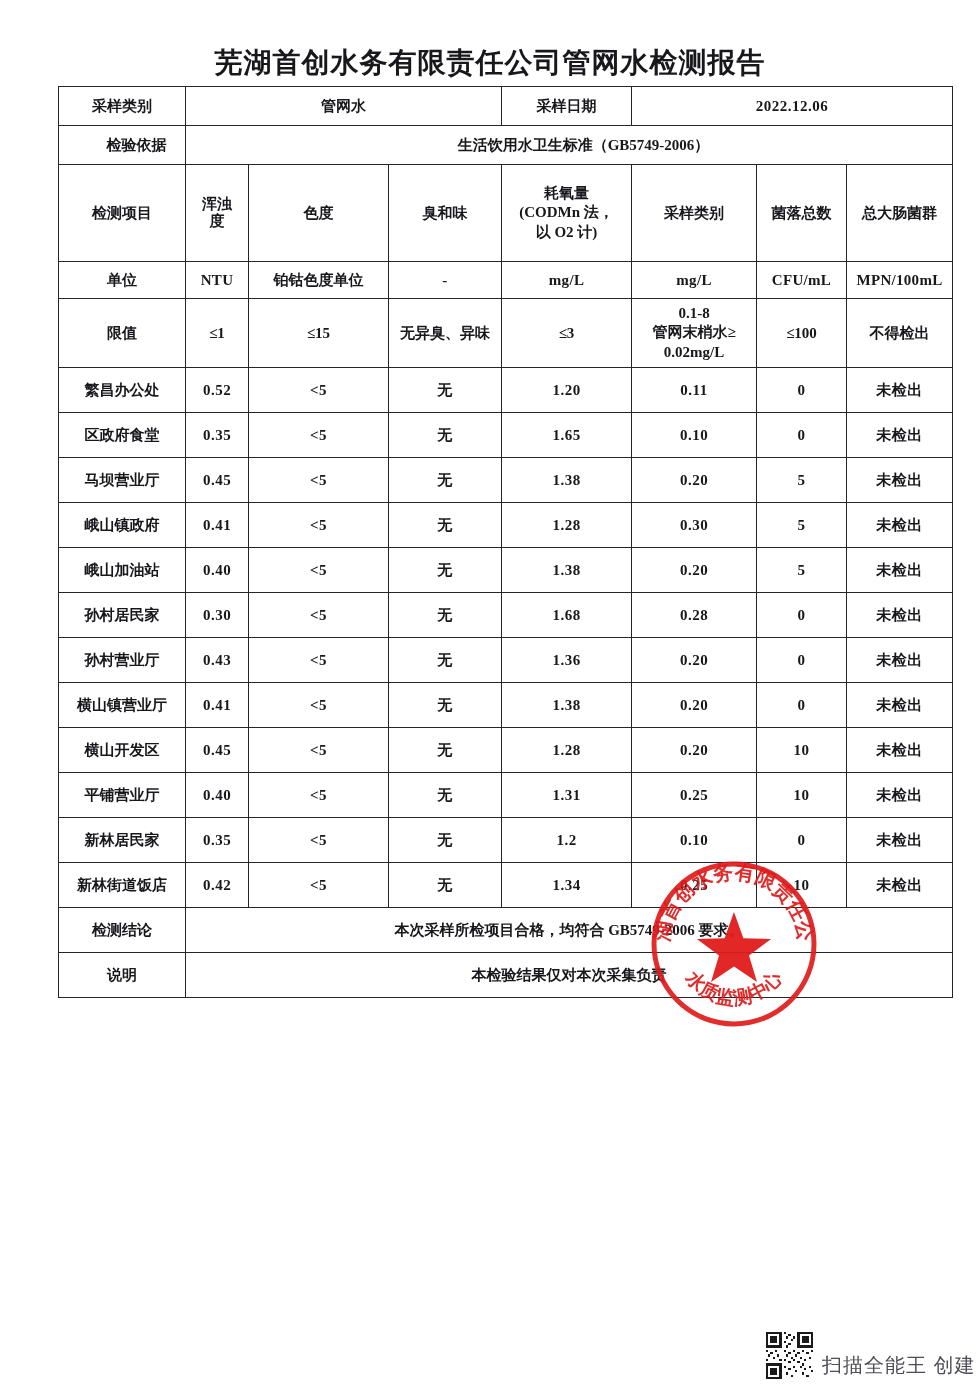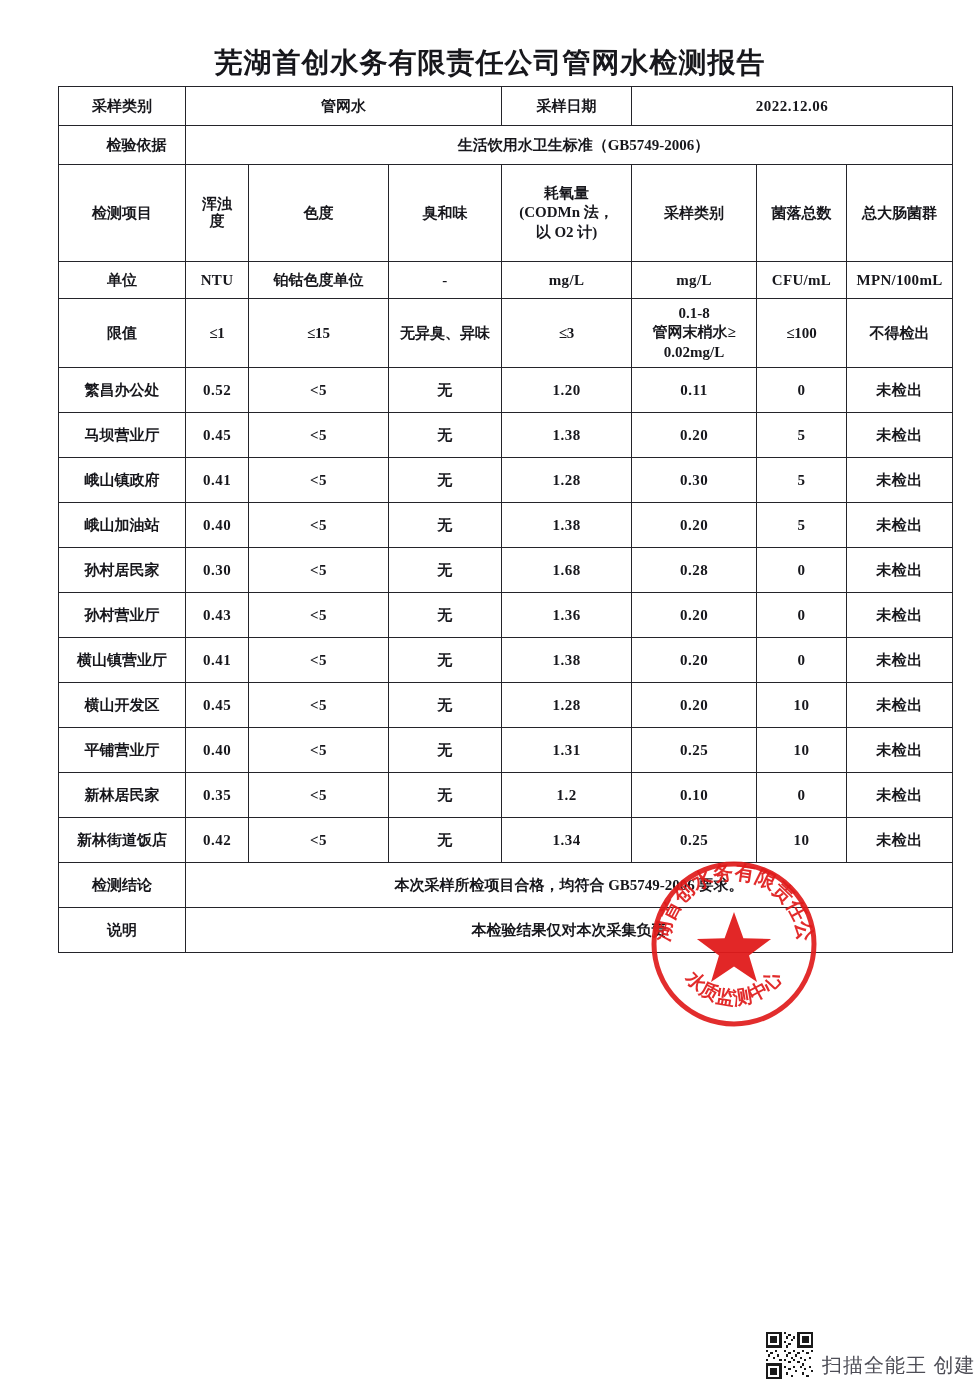--- a/index.html
+++ b/index.html
@@ -205,20 +205,30 @@
         </tr>
       </tbody>
       <tbody id="data-rows">
           <tr class="r-data">
             <td class="lbl">繁昌办公处</td>
             <td class="num">0.52</td>
             <td class="num">&lt;5</td>
             <td class="num">无</td>
             <td class="num">1.20</td>
             <td class="num">0.11</td>
+            <td class="num">0</td>
+            <td class="num">未检出</td>
+          </tr>
+          <tr class="r-data">
+            <td class="lbl">区政府食堂</td>
+            <td class="num">0.35</td>
+            <td class="num">&lt;5</td>
+            <td class="num">无</td>
+            <td class="num">1.65</td>
+            <td class="num">0.10</td>
             <td class="num">0</td>
             <td class="num">未检出</td>
           </tr>
           <tr class="r-data">
             <td class="lbl">马坝营业厅</td>
             <td class="num">0.45</td>
             <td class="num">&lt;5</td>
             <td class="num">无</td>
             <td class="num">1.38</td>
             <td class="num">0.20</td>

